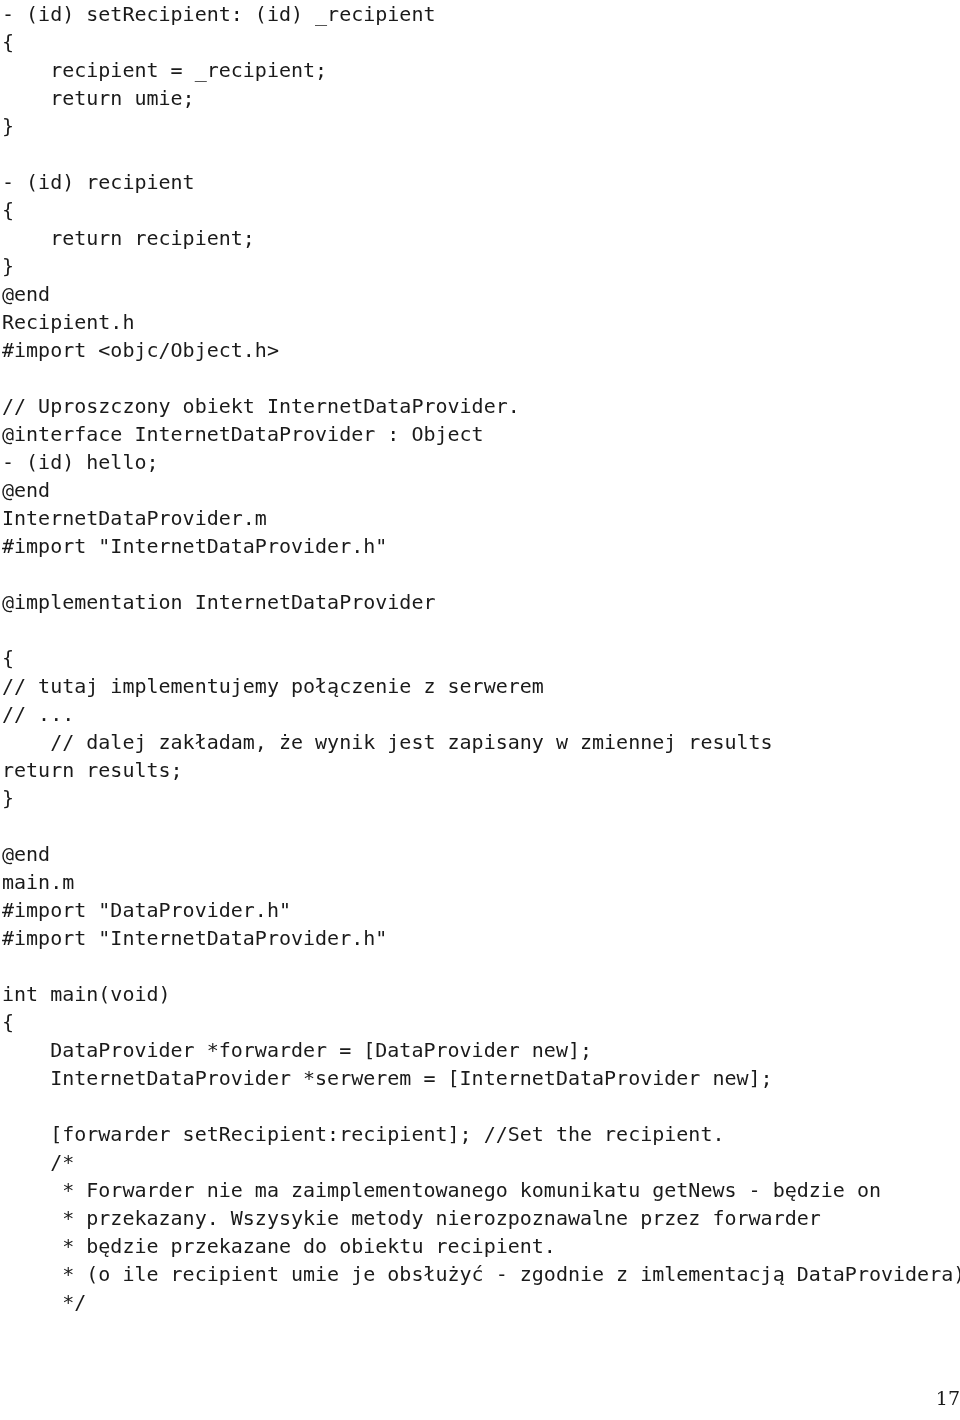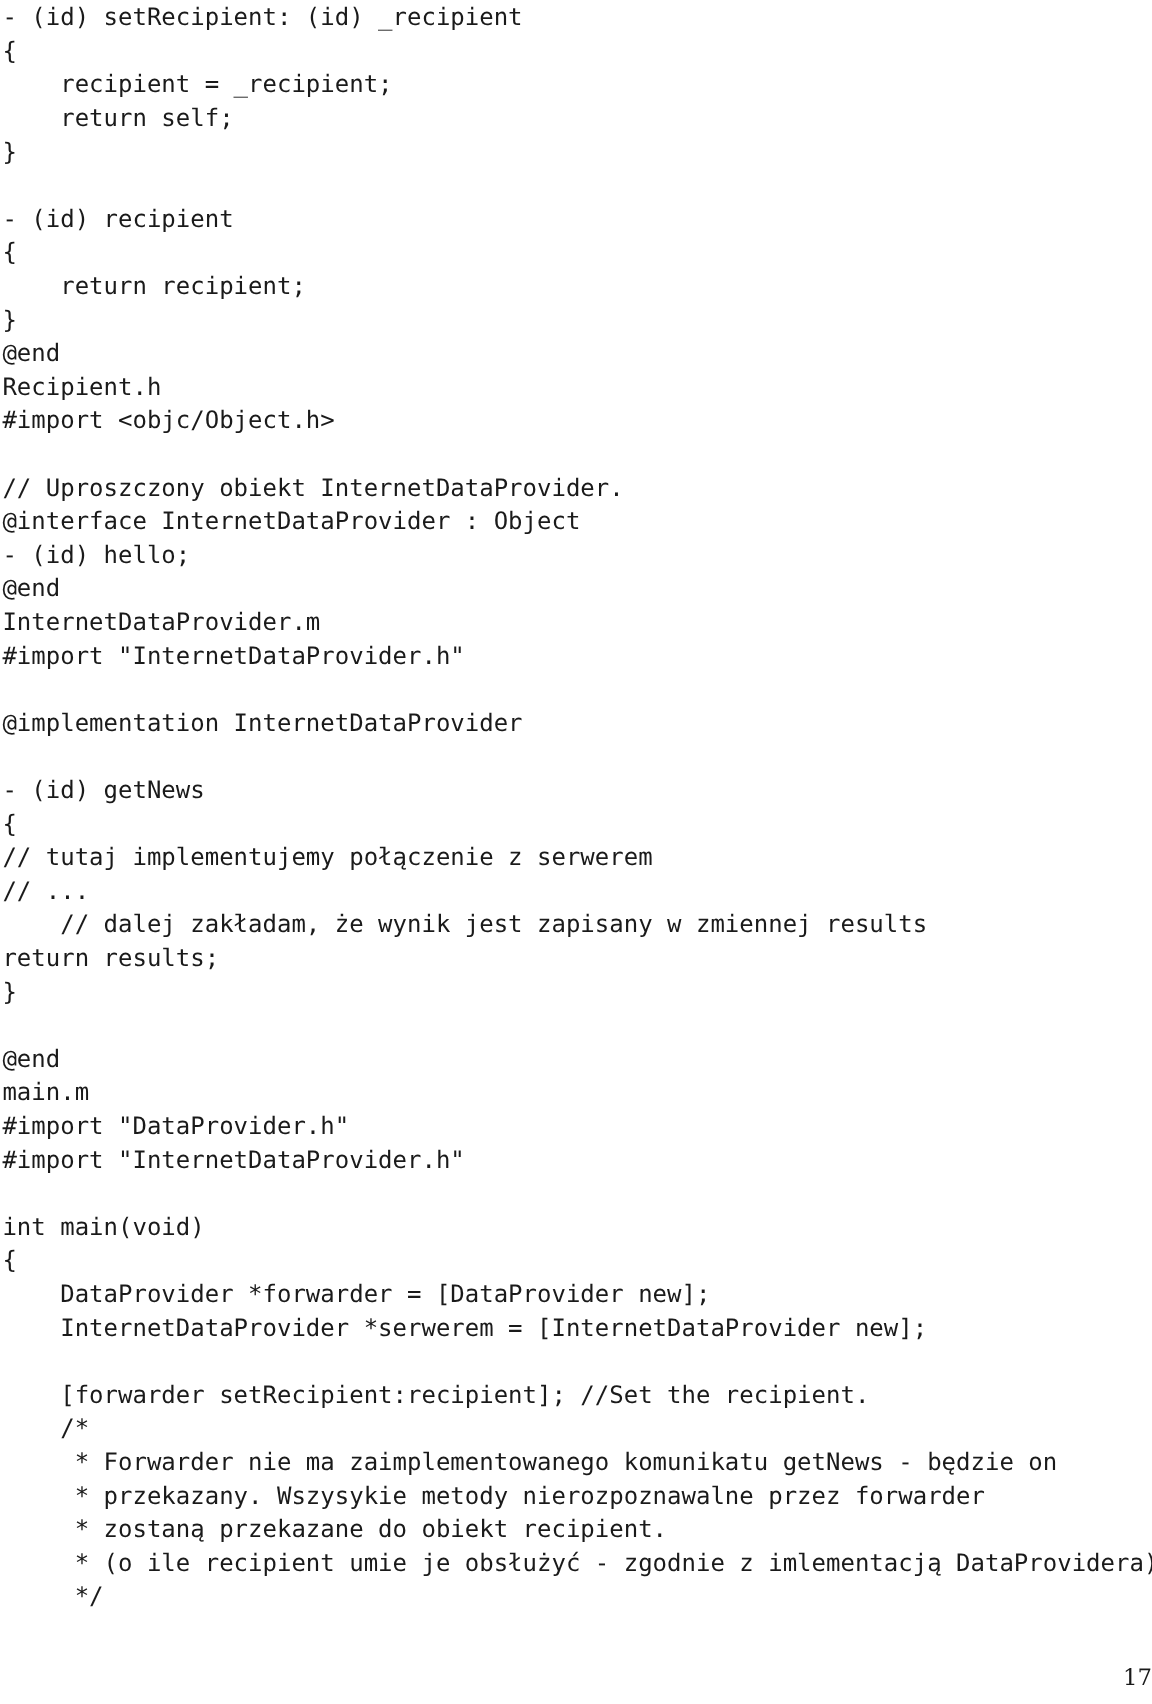--- a/index.html
+++ b/index.html
@@ -62,41 +62,40 @@
 </style>
 </head>
 <body>
 
 <div id="page">
 
   <div id="listing">
       <div class="code-line">- (id) setRecipient: (id) _recipient</div>
       <div class="code-line">{</div>
       <div class="code-line">    recipient = _recipient;</div>
-      <div class="code-line">    return self;</div>
+      <div class="code-line">    return umie;</div>
       <div class="code-line">}</div>
       <div class="code-line blank"></div>
       <div class="code-line">- (id) recipient</div>
       <div class="code-line">{</div>
       <div class="code-line">    return recipient;</div>
       <div class="code-line">}</div>
       <div class="code-line">@end</div>
       <div class="code-line">Recipient.h</div>
       <div class="code-line">#import &lt;objc/Object.h&gt;</div>
       <div class="code-line blank"></div>
       <div class="code-line">// Uproszczony obiekt InternetDataProvider.</div>
       <div class="code-line">@interface InternetDataProvider : Object</div>
       <div class="code-line">- (id) hello;</div>
       <div class="code-line">@end</div>
       <div class="code-line">InternetDataProvider.m</div>
       <div class="code-line">#import "InternetDataProvider.h"</div>
       <div class="code-line blank"></div>
       <div class="code-line">@implementation InternetDataProvider</div>
       <div class="code-line blank"></div>
-      <div class="code-line">- (id) getNews</div>
       <div class="code-line">{</div>
       <div class="code-line">// tutaj implementujemy połączenie z serwerem</div>
       <div class="code-line">// ...</div>
       <div class="code-line">    // dalej zakładam, że wynik jest zapisany w zmiennej results</div>
       <div class="code-line">return results;</div>
       <div class="code-line">}</div>
       <div class="code-line blank"></div>
       <div class="code-line">@end</div>
       <div class="code-line">main.m</div>
       <div class="code-line">#import "DataProvider.h"</div>
@@ -104,20 +103,20 @@
       <div class="code-line blank"></div>
       <div class="code-line">int main(void)</div>
       <div class="code-line">{</div>
       <div class="code-line">    DataProvider *forwarder = [DataProvider new];</div>
       <div class="code-line">    InternetDataProvider *serwerem = [InternetDataProvider new];</div>
       <div class="code-line blank"></div>
       <div class="code-line">    [forwarder setRecipient:recipient]; //Set the recipient.</div>
       <div class="code-line">    /*</div>
       <div class="code-line">     * Forwarder nie ma zaimplementowanego komunikatu getNews - będzie on</div>
       <div class="code-line">     * przekazany. Wszysykie metody nierozpoznawalne przez forwarder</div>
-      <div class="code-line">     * zostaną przekazane do obiekt recipient.</div>
+      <div class="code-line">     * będzie przekazane do obiektu recipient.</div>
       <div class="code-line">     * (o ile recipient umie je obsłużyć - zgodnie z imlementacją DataProvidera)</div>
       <div class="code-line">     */</div>
     </div>
 
   <div id="page-number">17</div>
 
 </div>
 
 </body></html>

